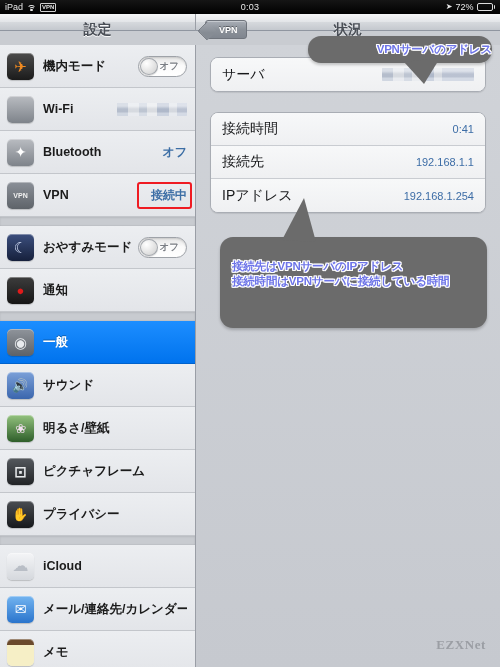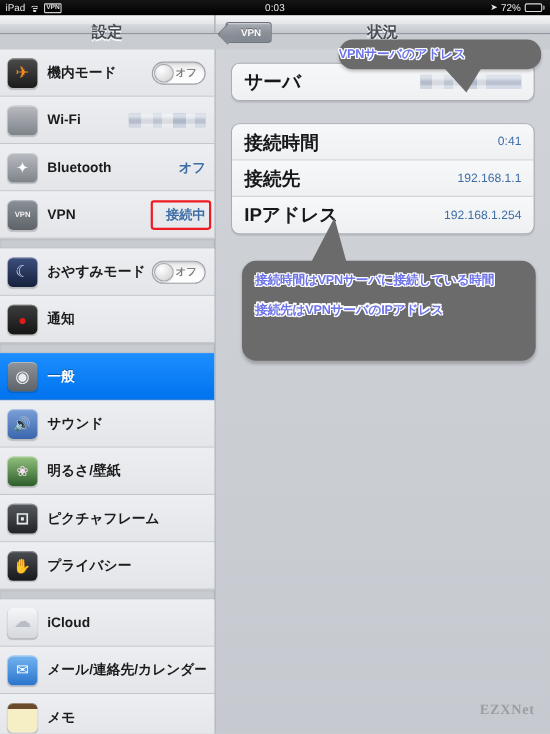--- a/index.html
+++ b/index.html
@@ -129,21 +129,21 @@
     background:#f2f3f5; border:1px solid #a9adb4; border-radius:8px;
     box-shadow:0 1px 1px rgba(0,0,0,.09), inset 0 1px 0 #fff;
     overflow:hidden;
   }
   .card .drow {
     height:33px; display:flex; align-items:center; padding:0 11px;
     border-bottom:1px solid #c9ccd1;
     background:linear-gradient(180deg,#f7f8f9 0%,#eff0f2 100%);
   }
   .card .drow:last-child { border-bottom:0; }
-  .dlabel { font-size:17px; font-weight:bold; color:#17181a; flex:1; }
+  .dlabel { font-size:14px; font-weight:normal; color:#17181a; flex:1; }
   .dvalue { font-size:11px; color:#3d6da6; font-weight:normal;margin-left:44px; }
   .card-gap { height:8px; }
 
   
   .bubble {
     position:absolute; background:#6b6b6b; border-radius:13px;
     box-shadow:0 2px 3px rgba(0,0,0,.22);
   }
   .bub-txt {
     color:#6d74e8; font-size:11.5px; font-weight:bold; letter-spacing:-.2px;
@@ -323,29 +323,29 @@
           <div class="dlabel">接続先</div>
           <div class="dvalue" style="color: rgb(61, 109, 166);">192.168.1.1</div>
         </div>
         <div class="drow">
           <div class="dlabel">IPアドレス</div>
           <div class="dvalue" style="color: rgb(61, 109, 166);">192.168.1.254</div>
         </div>
       </div>
   </div>
 
-  <div class="bubble" style="left:308px; top:36px; width:184px; height:27px; display:flex; align-items:center; justify-content:flex-start;">
+  <div class="bubble" style="left:308px; top:36px; width:184px; height:27px; display:flex; align-items:center; justify-content:flex-end;">
     <span class="bub-txt">VPNサーバのアドレス</span>
   </div>
   <svg style="position:absolute; left:404px; top:58px; width:48px; height:28px;">
     <polygon points="0,4 36,0 20,26" fill="#6b6b6b"></polygon>
   </svg>
 
   <div class="bubble" style="left:220px; top:237px; width:267px; height:91px; padding:10px 0 0 12px;">
+    <div class="bub-txt" style="margin-top:12px;">接続先はVPNサーバのIPアドレス</div>
     <div class="bub-txt">接続時間はVPNサーバに接続している時間</div>
-    <div class="bub-txt" style="margin-top:12px;">接続先はVPNサーバのIPアドレス</div>
   </div>
   <svg style="position:absolute; left:276px; top:198px; width:44px; height:48px;">
     <polygon points="28,0 40,44 6,42" fill="#6b6b6b"></polygon>
   </svg>
 
   <div class="watermark">EZXNet</div>
 </div>
 
 </body></html>

